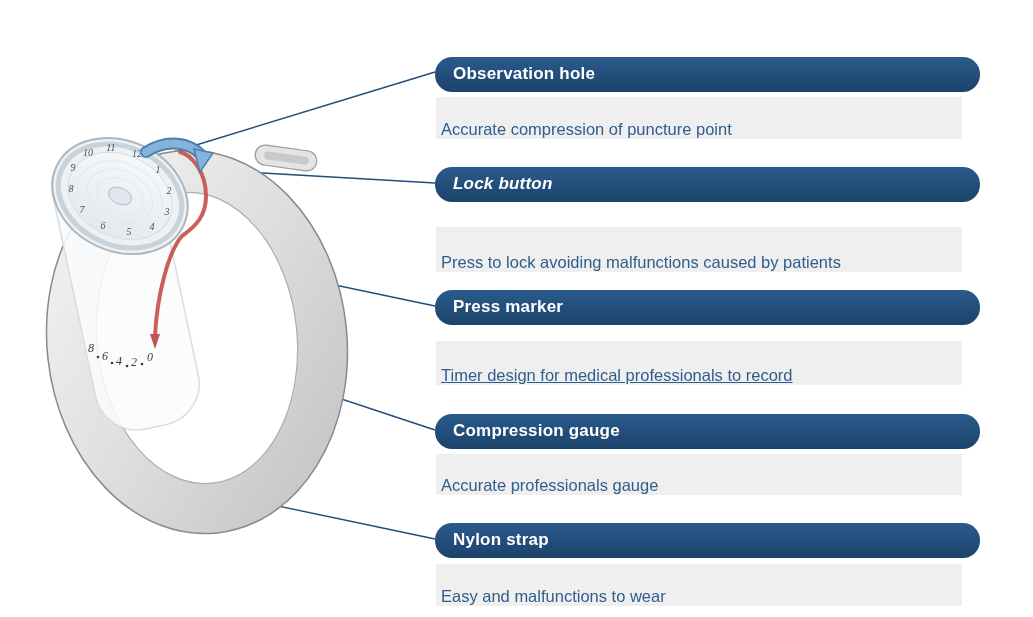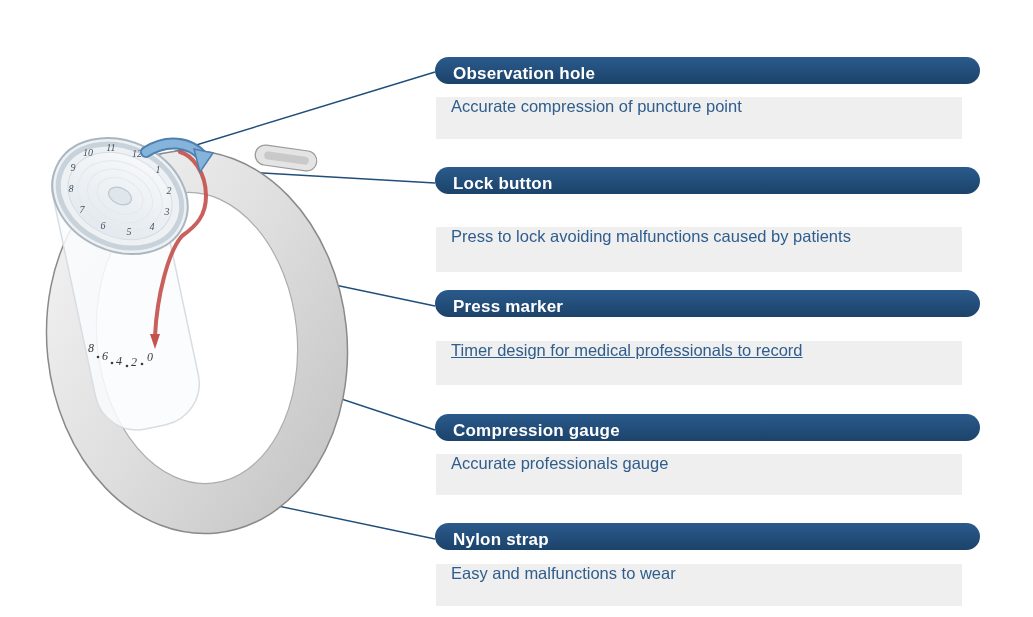--- a/index.html
+++ b/index.html
@@ -9,37 +9,37 @@
     width:1033px;height:617px;
     background:#ffffff;
     font-family:"Liberation Sans",sans-serif;
     overflow:hidden;
   }
   svg{display:block;}
   .connectors{position:absolute;left:0;top:0;pointer-events:none;}
   .device{position:absolute;left:0;top:0;}
   .features{position:absolute;left:435px;top:0;width:545px;height:617px;}
   .feature-header{
-    position:absolute;left:0;width:545px;height:27px;
+    position:absolute;left:0;width:545px;height:35px;
     background:linear-gradient(180deg,#2a5a8c 0%,#1c436a 100%);
     border-radius:17px;
     color:#ffffff;font-weight:bold;font-size:17px;
     line-height:33px;
     padding-left:18px;box-sizing:border-box;
     letter-spacing:.2px;
   }
   .feature-desc{
     position:absolute;left:1px;width:526px;
     background:#efefef;
     color:#2f5d8d;font-size:16.5px;
-    display:flex;align-items:flex-start;
-    padding-left:15px;box-sizing:border-box;
+    display:flex;align-items:flex-end;
+    padding-left:5px;box-sizing:border-box;
   }
   .f1 .feature-header{top:57px;}  .f1 .feature-desc{top:97px;height:42px;}
-  .f2 .feature-header{top:167px;} .f2 .feature-desc{top:219px;height:45px;margin-top:8px;}
+  .f2 .feature-header{top:167px;font-style:italic;} .f2 .feature-desc{top:219px;height:45px;margin-top:8px;}
   .f3 .feature-header{top:290px;} .f3 .feature-desc{top:341px;height:44px;text-decoration:underline;}
   .f4 .feature-header{top:414px;} .f4 .feature-desc{top:454px;height:41px;}
   .f5 .feature-header{top:523px;} .f5 .feature-desc{top:564px;height:42px;}
   .dial-num{
     font-family:"Liberation Serif",serif;
     font-style:italic;
     font-size:10px;
     fill:#44525f;
   }
   .gauge-num{

